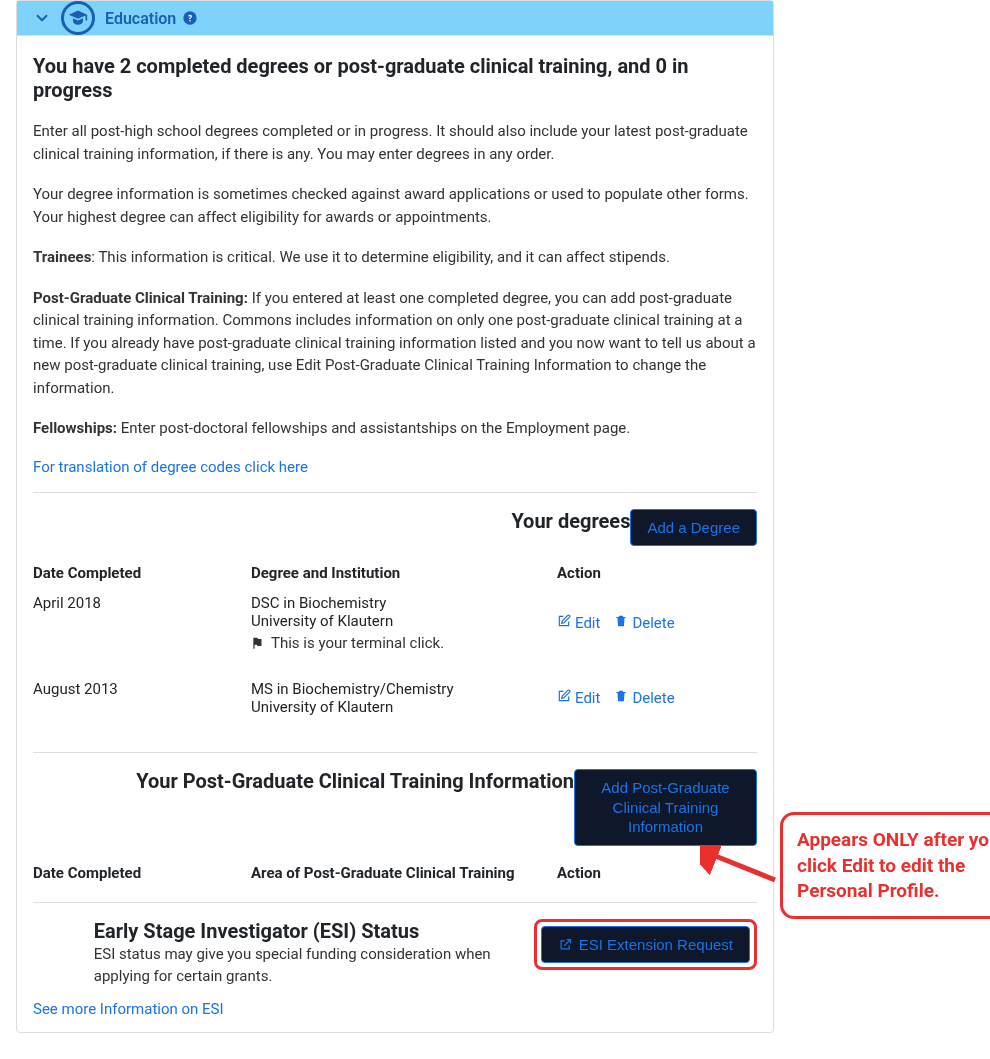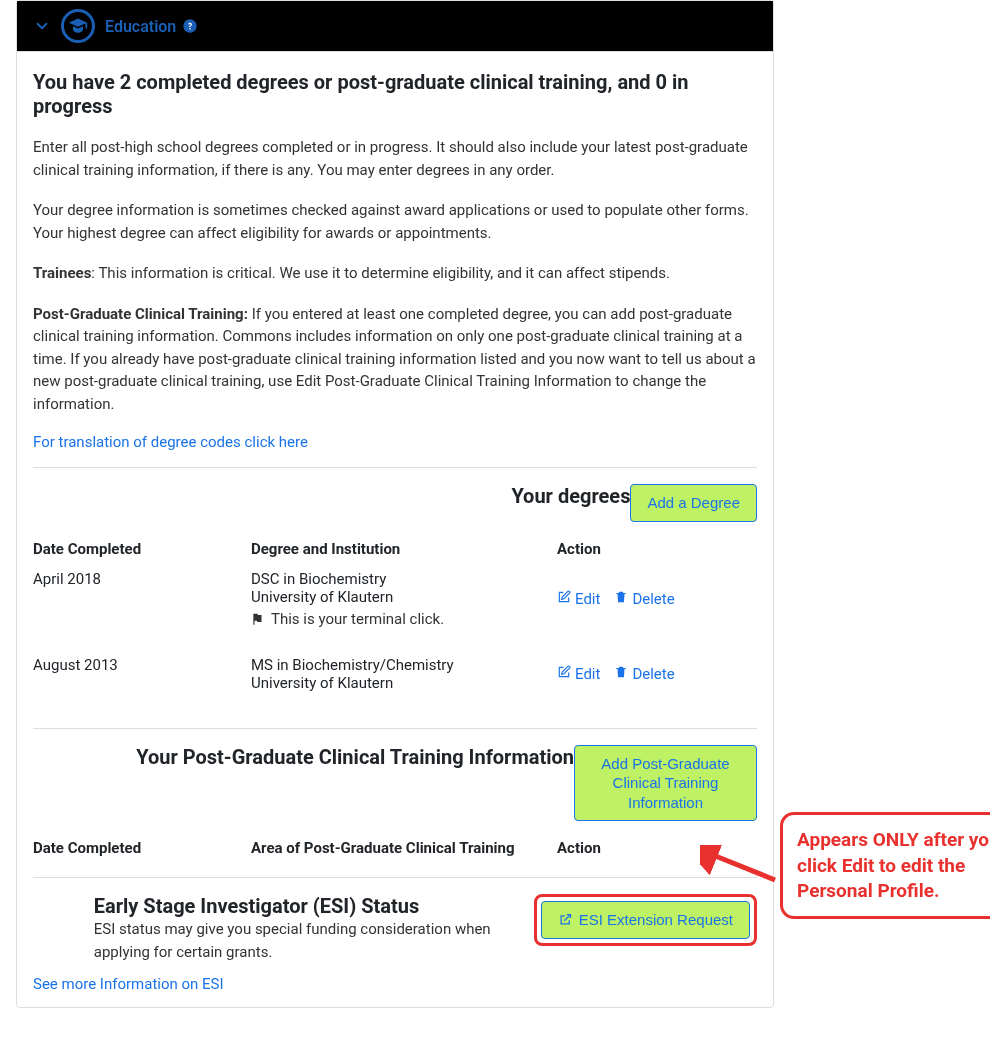--- a/index.html
+++ b/index.html
@@ -11,23 +11,23 @@
       width: 990px;
       padding: 0;
     }
     .panel {
       width: 758px;
       border: 1px solid #ddd;
       border-radius: 4px;
       margin: 0 0 0 16px;
     }
     .panel-header {
-      background: #000000;
+      background: #7dd3fc;
       border-bottom: 1px solid #ddd;
-      padding: 8px 16px;
+      padding: 0 16px;
       display: flex;
       align-items: center;
       gap: 10px;
     }
     .chevron { color: #1a5fb4; }
     .chevron svg { width: 18px; height: 18px; display: block; }
     .medallion {
       width: 34px; height: 34px;
       border: 3px solid #1a5fb4;
       border-radius: 50%;
@@ -65,21 +65,21 @@
       justify-content: flex-end;
       margin-bottom: 12px;
     }
     .section-title {
       font-size: 20px;
       font-weight: 700;
       color: #212529;
     }
     .btn-outline {
       border: 1px solid #1a73e8;
-      background: #bef264;
+      background: #0f172a;
       color: #1a73e8;
       border-radius: 4px;
       padding: 8px 16px;
       font-size: 15px;
       cursor: pointer;
       text-align: center;
       line-height: 1.3;
       display: inline-flex;
       align-items: center;
       gap: 6px;
@@ -185,20 +185,23 @@
     <p class="para">Your degree information is sometimes checked against award applications or used to populate other forms. Your highest degree can affect eligibility for awards or appointments.</p>
 
     <p class="para">
       <b>Trainees</b><span>: This information is critical. We use it to determine eligibility, and it can affect stipends.</span>
     </p>
 
     <p class="para">
       <b>Post-Graduate Clinical Training:</b><span> If you entered at least one completed degree, you can add post-graduate clinical training information. Commons includes information on only one post-graduate clinical training at a time. If you already have post-graduate clinical training information listed and you now want to tell us about a new post-graduate clinical training, use Edit Post-Graduate Clinical Training Information to change the information.</span>
     </p>
 
+    <p class="para">
+      <b>Fellowships:</b><span> Enter post-doctoral fellowships and assistantships on the Employment page.</span>
+    </p>
 
     <a href="#" class="link">For translation of degree codes click here</a>
 
     <hr class="sep">
 
     
     <div class="section-row">
       <div class="section-title">Your degrees</div>
       <button class="btn-outline">Add a Degree</button>
     </div>

